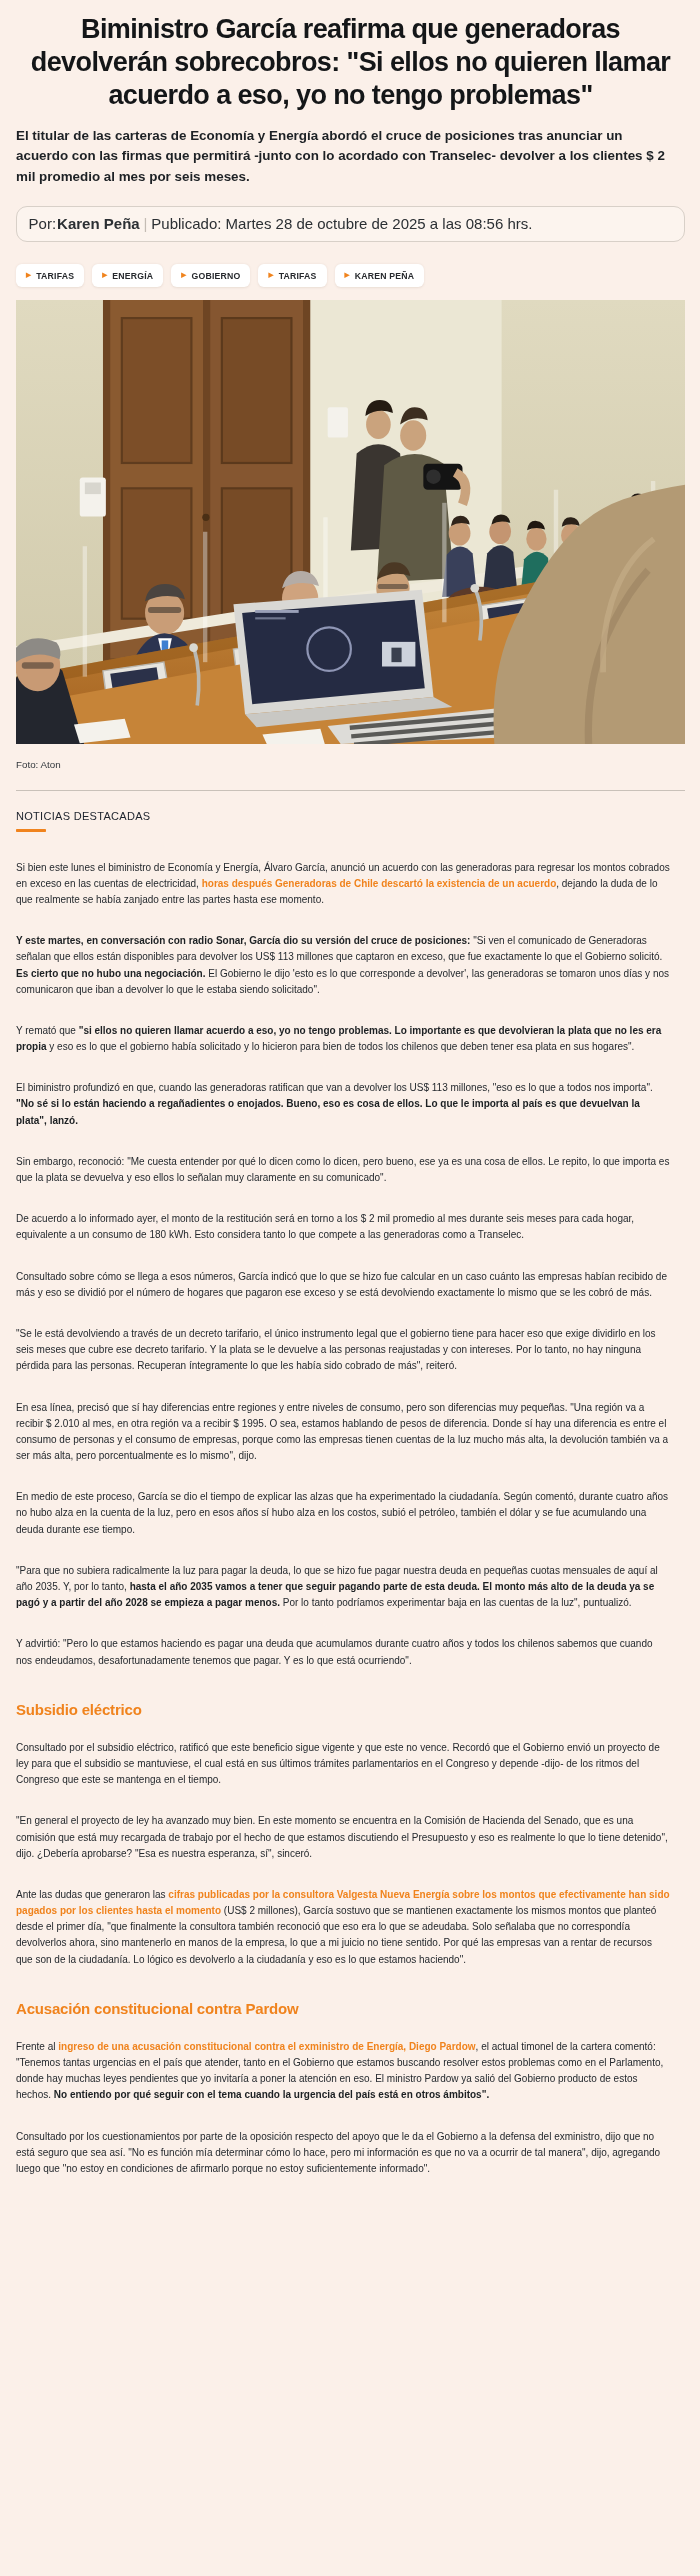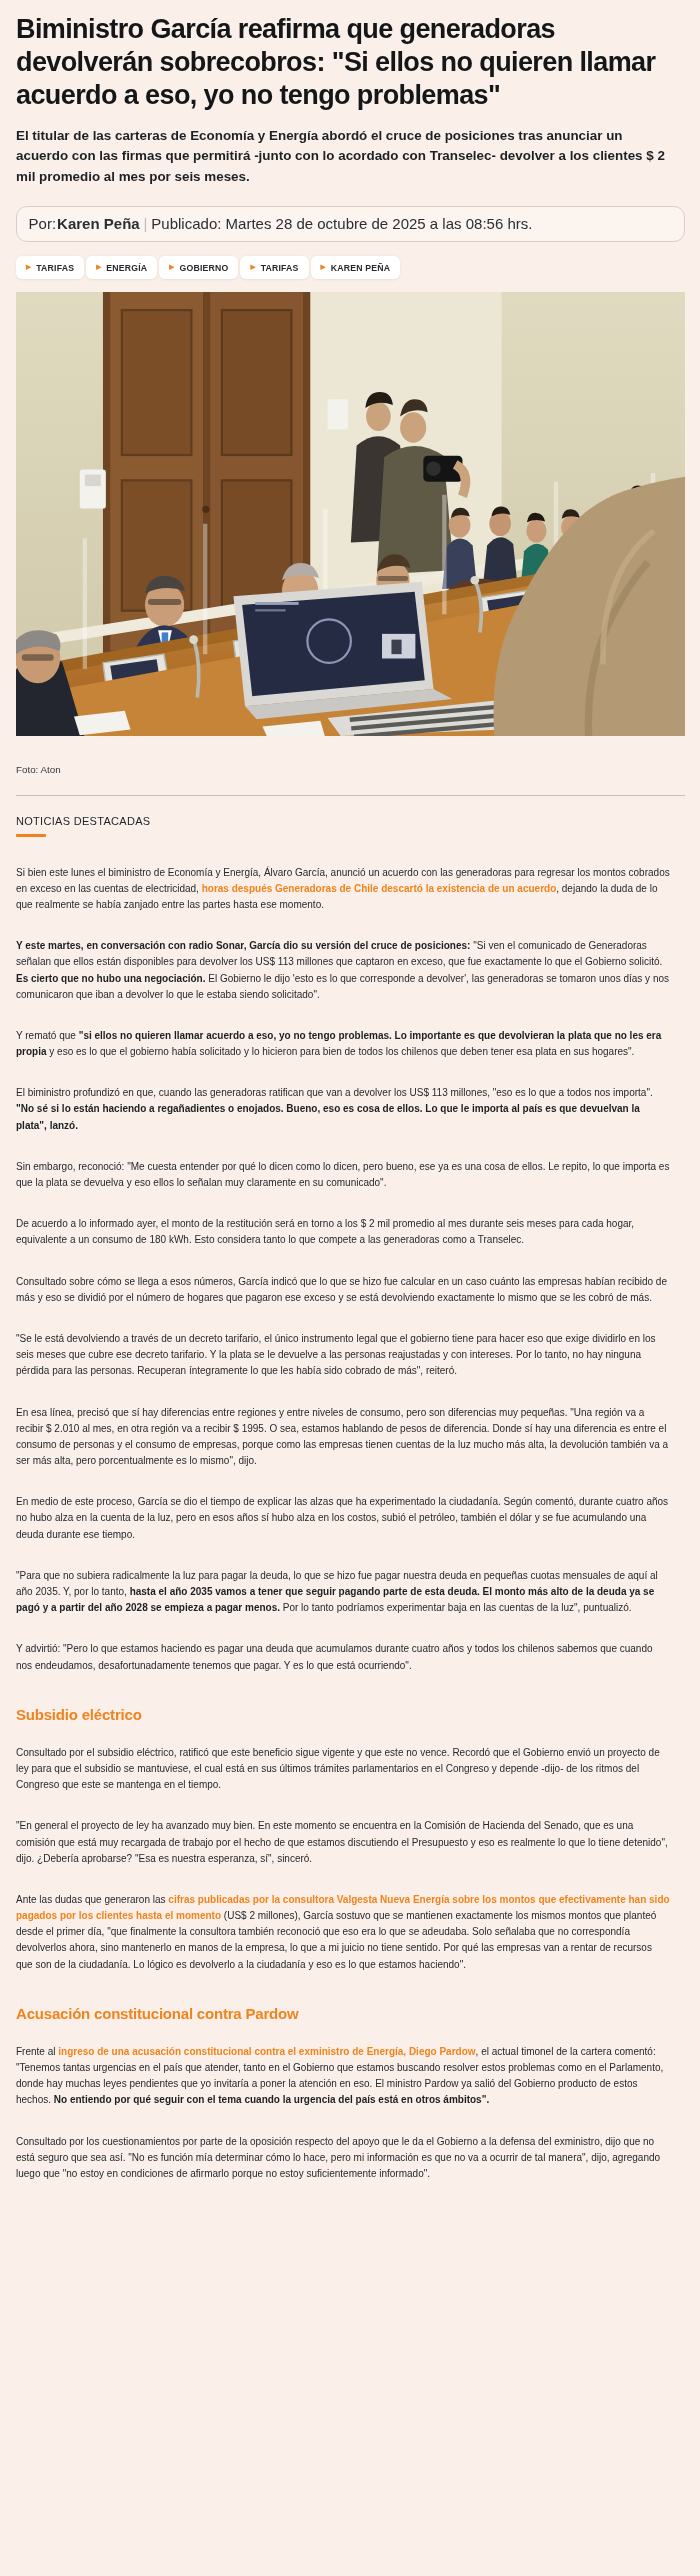--- a/index.html
+++ b/index.html
@@ -17,20 +17,21 @@
   }
   .container{padding:7.2px 16px 29px 16px;}
 
   h1.article-title{
     margin:5.8px 0 14.5px 0;
     font-size:27px;
     line-height:1.22;
     letter-spacing:-0.6px;
     font-weight:700;
     color:#141618;
+    text-align:center;
   }
   p.article-lead{
     margin:0 16px 19px 0;
     font-size:13.4px;
     line-height:1.5;
     font-weight:700;
     color:#1d2125;
   }
   .byline-box{
     border:0.7px solid #d8d0c8;
@@ -39,23 +40,23 @@
     display:flex;
     align-items:center;
     gap:1px;
     font-size:15px;
     color:#2b2f33;
     background:rgba(255,255,255,0.25);
   }
   .byline-box .author{font-weight:700;}
   .byline-sep{color:#c4bcb4;padding:0 2.9px;}
   .tags-row{
-    margin:14px 0 13px 0;
+    margin:22px 0 13px 0;
     display:flex;
-    gap:2px;
+    gap:8px;
     flex-wrap:wrap;
   }
   .tag-pill{
     display:inline-flex;
     align-items:center;
     gap:5px;
     background:#ffffff;
     border-radius:5.8px;
     padding:6.5px 10px;
     font-size:8.7px;
@@ -69,21 +70,21 @@
   .tag-arrow{
     color:var(--accent);
     font-size:6.5px;
     line-height:1;
   }
   figure.photo-figure{margin:5.8px 0 0 0;}
   .photo-frame{
     width:669px;height:444px;display:block;
   }
   figcaption.photo-caption{
-    margin-top:28px;
+    margin-top:15px;
     font-size:9.8px;
     color:#33383d;
   }
   .rule{
     border:none;
     border-top:0.7px solid #c9c1b9;
     margin:20px 0 0 0;
   }
   .section-label{
     margin-top:19px;

